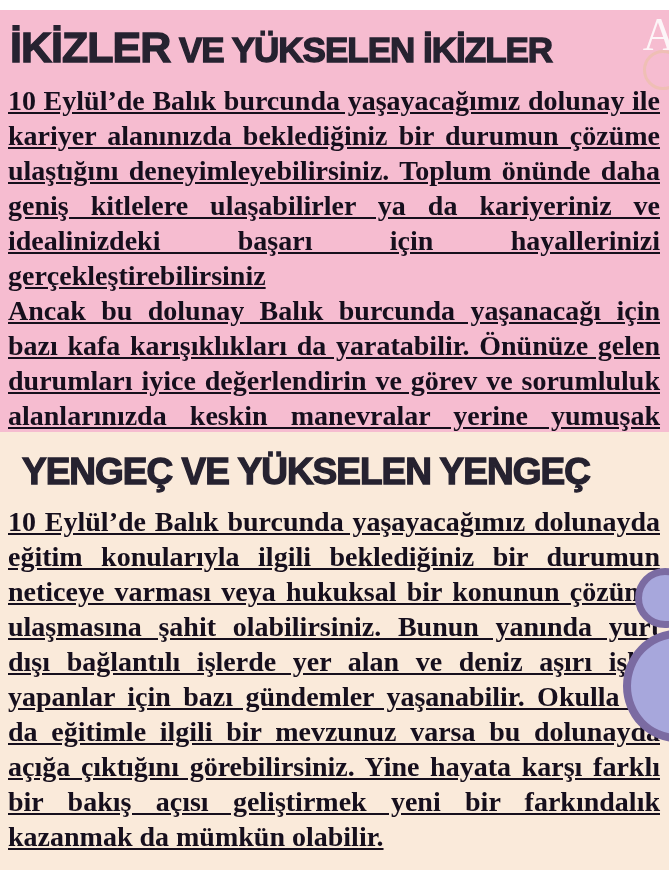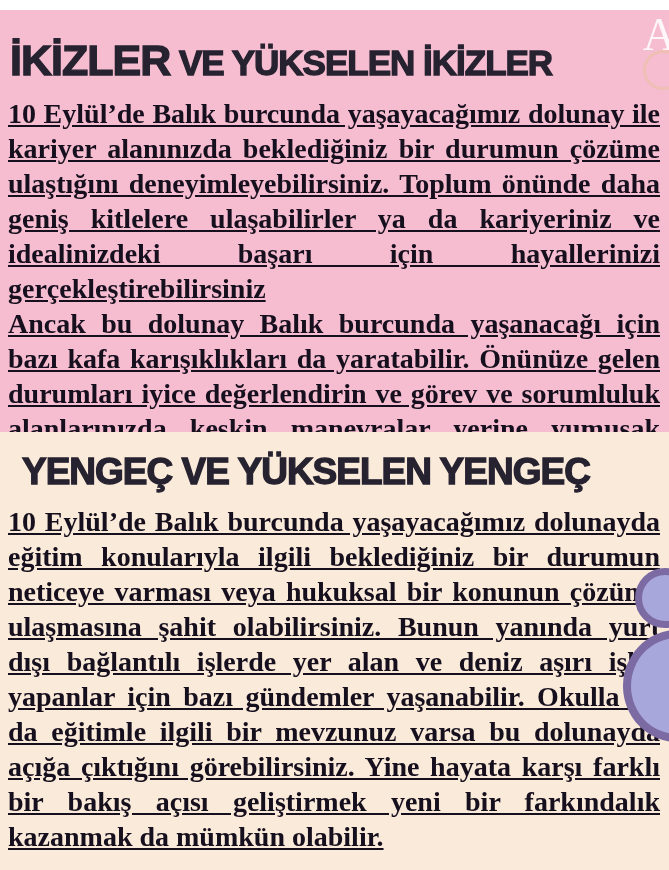--- a/index.html
+++ b/index.html
@@ -30,21 +30,21 @@
   h1 {
     margin: 0 0 8px 0;
     font-family: "Liberation Sans", sans-serif;
     font-weight: bold;
     color: #262230;
     letter-spacing: -1px;
     -webkit-text-stroke: 1.3px #262230;
     line-height: 48px;
     white-space: nowrap;
   }
-  .h-pink { padding-left: 2px; margin-top: 13px; }
+  .h-pink { padding-left: 2px; }
   .h-big   { font-size: 43px; }
   .h-small { font-size: 35px; }
   .h-beige {
     padding-left: 14px;
     font-size: 37px;
     line-height: 44px;
     margin-bottom: 10px;
   }
 
   p.body-text {

